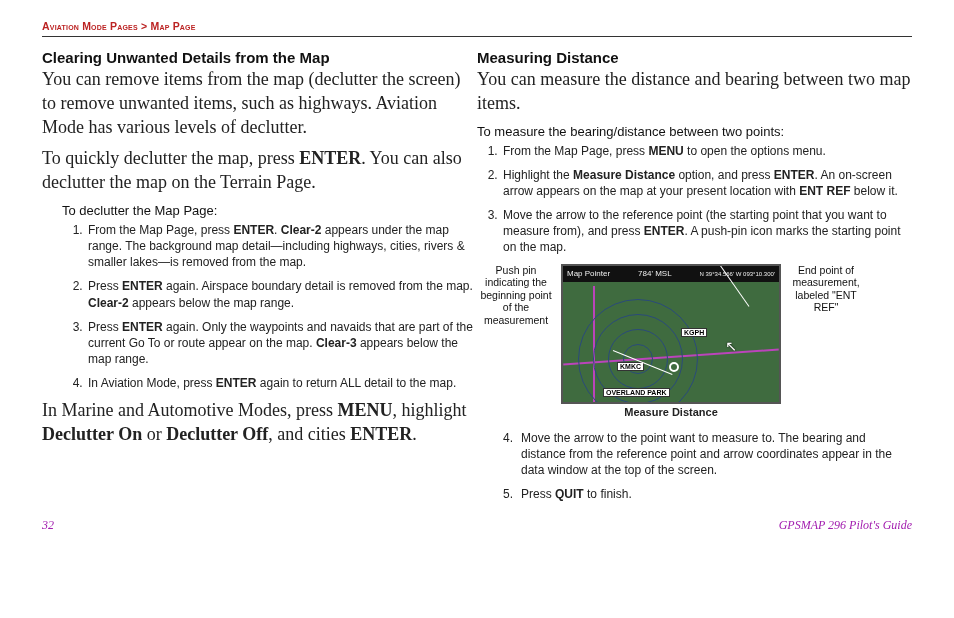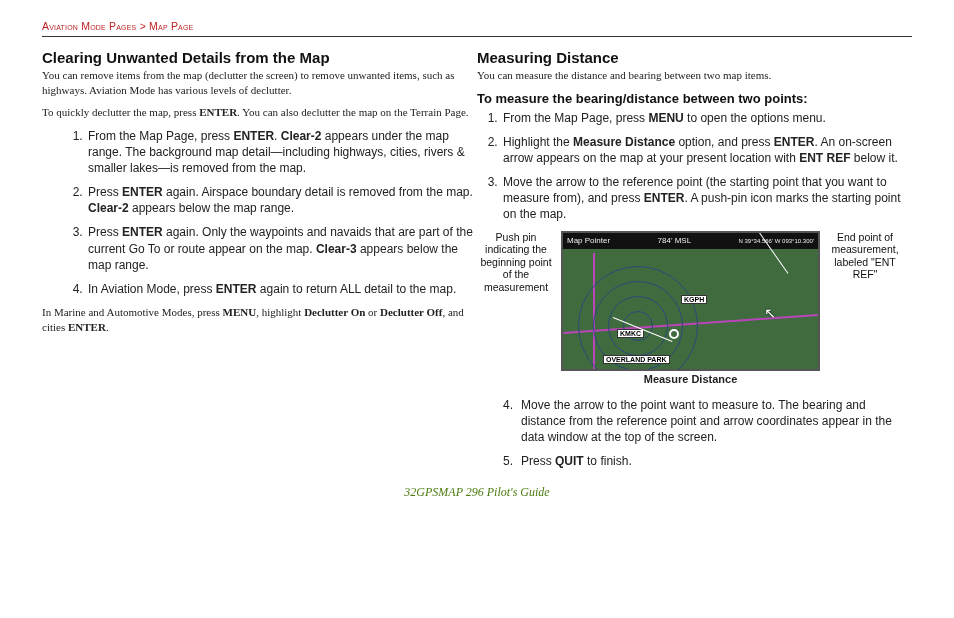--- a/index.html
+++ b/index.html
@@ -1,33 +1,33 @@
 <!DOCTYPE html>
 <html><head>
 <meta charset="utf-8">
 <style>
   * { box-sizing: border-box; margin: 0; padding: 0; }
   html, body { width: 954px; height: 618px; background: #fff; font-family: Arial, Helvetica, sans-serif; color: #222; }
   .page { padding: 20px 42px 12px 42px; }
-  .crumb { font-size: 10.5px; color: #b22; letter-spacing: .2px; font-variant: small-caps; padding-bottom: 2px; }
+  .crumb { font-size: 10.5px; color: #b22; letter-spacing: .2px; font-variant: small-caps; padding-bottom: 2px; font-weight: bold; }
   .crumb .sep { color: #b22; }
   .hr { border: none; border-top: 1px solid #333; margin: 2px 0 8px 0; }
   .cols { display: flex; }
   .col { flex: 1 1 0; min-width: 0; }
   h2.sec { font-size: 15px; font-weight: bold; color: #111; margin: 4px 0 2px 0; }
-  p.body { font-size: 11px; font-family: "Times New Roman", Times, serif; line-height: 1.32; margin: 2px 0 8px 0; color: #222; }
-  h3.sub { font-size: 13px; font-weight: bold; margin: 0 0 4px 20px; color: #111; }
+  p.body { font-size: 18px; font-family: "Times New Roman", Times, serif; line-height: 1.32; margin: 2px 0 8px 0; color: #222; }
+  h3.sub { font-size: 13px; font-weight: normal; margin: 0 0 4px 20px; color: #111; }
   ol.steps { margin: 0 0 8px 44px; padding: 0; font-size: 12px; line-height: 1.35; color: #222; }
   ol.steps li { margin: 0 0 8px 0; padding-left: 2px; }
   b { font-weight: bold; }
-  .footer { display: flex; justify-content: center; font-style: italic; font-size: 12px; color: #4d7c0f; margin-top: 8px; font-family: "Times New Roman", Times, serif; }
+  .footer { display: flex; justify-content: space-between; font-style: italic; font-size: 12px; color: #a21caf; margin-top: 8px; font-family: "Times New Roman", Times, serif; }
   .figwrap { display: flex; align-items: flex-start; gap: 6px; margin: 6px 0 2px 0; }
   .figside { font-size: 10.5px; line-height: 1.2; text-align: center; width: 78px; color: #111; }
   .figside.right { }
-  .screenshot { width: 259px; height: 140px; border: 2px solid #555; background: linear-gradient(180deg,#2a3a2a 0 12%, #3f6b3f 12% 100%); position: relative; overflow: hidden; padding-left: 44px; }
+  .screenshot { width: 220px; height: 140px; border: 2px solid #555; background: linear-gradient(180deg,#2a3a2a 0 12%, #3f6b3f 12% 100%); position: relative; overflow: hidden; padding-left: 44px; }
   .topbar { position: absolute; top:0; left:0; right:0; height: 16px; background:#111; color:#eee; font-size:8px; display:flex; align-items:center; justify-content:space-between; padding:0 4px; font-family: Arial, sans-serif; }
   .rings { position:absolute; left:20px; top:38px; width:120px; height:120px; }
   .rings span { position:absolute; border:1px solid #2a4a7a; border-radius:50%; }
   .r1{left:40px;top:40px;width:30px;height:30px;border-color:#2a4a7a;}
   .r2{left:25px;top:25px;width:60px;height:60px;}
   .r3{left:10px;top:10px;width:90px;height:90px;}
   .r4{left:-5px;top:-5px;width:120px;height:120px;}
   .road{position:absolute;left:0;right:0;top:90px;height:2px;background:#b4b;transform:rotate(-4deg);}
   .road2{position:absolute;left:30px;top:20px;bottom:0;width:2px;background:#b4b;}
   .lbl{position:absolute;background:#fff;color:#000;font-size:7px;font-weight:bold;padding:0 2px;border:1px solid #333;}
@@ -49,20 +49,21 @@
   <hr class="hr">
 
   <div class="cols">
 
     <div class="col">
       <h2 class="sec">Clearing Unwanted Details from the Map</h2>
       <p class="body">You can remove items from the map (declutter the screen) to remove unwanted items, such as highways. Aviation Mode has various levels of declutter.</p>
       <p class="body">
         <span>To quickly declutter the map, press </span><b>ENTER</b><span>. You can also declutter the map on the Terrain Page.</span>
       </p>
+      <h3 class="sub">To declutter the Map Page:</h3>
       <ol class="steps">
         <li><span>From the Map Page, press </span><b>ENTER</b><span>. </span><b>Clear-2</b><span> appears under the map range. The background map detail—including highways, cities, rivers &amp; smaller lakes—is removed from the map.</span></li>
         <li><span>Press </span><b>ENTER</b><span> again. Airspace boundary detail is removed from the map. </span><b>Clear-2</b><span> appears below the map range.</span></li>
         <li><span>Press </span><b>ENTER</b><span> again. Only the waypoints and navaids that are part of the current Go To or route appear on the map. </span><b>Clear-3</b><span> appears below the map range.</span></li>
         <li><span>In Aviation Mode, press </span><b>ENTER</b><span> again to return ALL detail to the map.</span></li>
       </ol>
       <p class="body">
         <span>In Marine and Automotive Modes, press </span><b>MENU</b><span>, highlight </span><b>Declutter On</b><span> or </span><b>Declutter Off</b><span>, and cities </span><b>ENTER</b><span>.</span>
       </p>
     </div>

